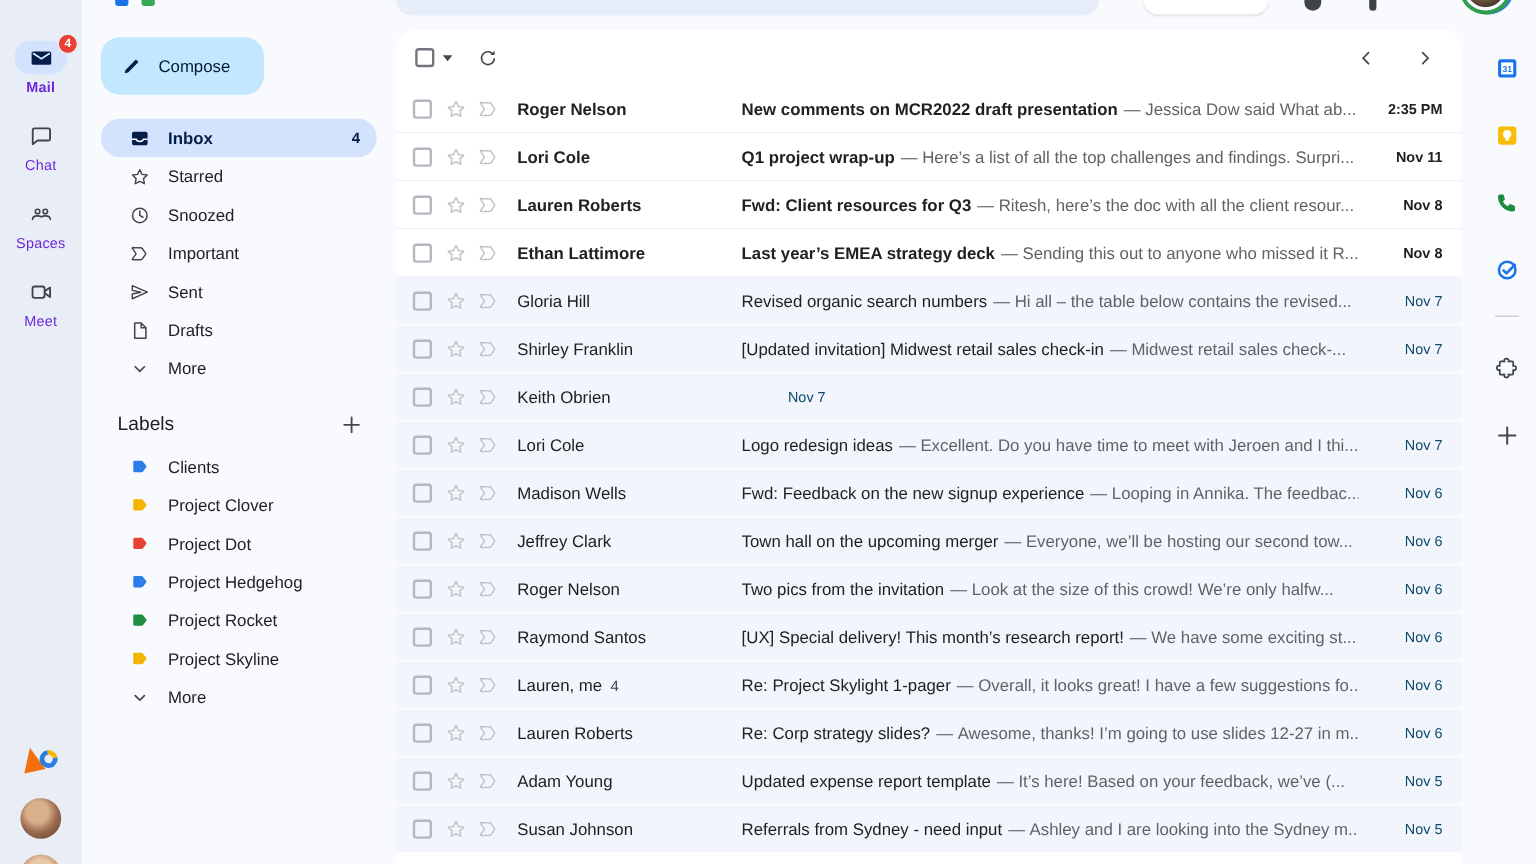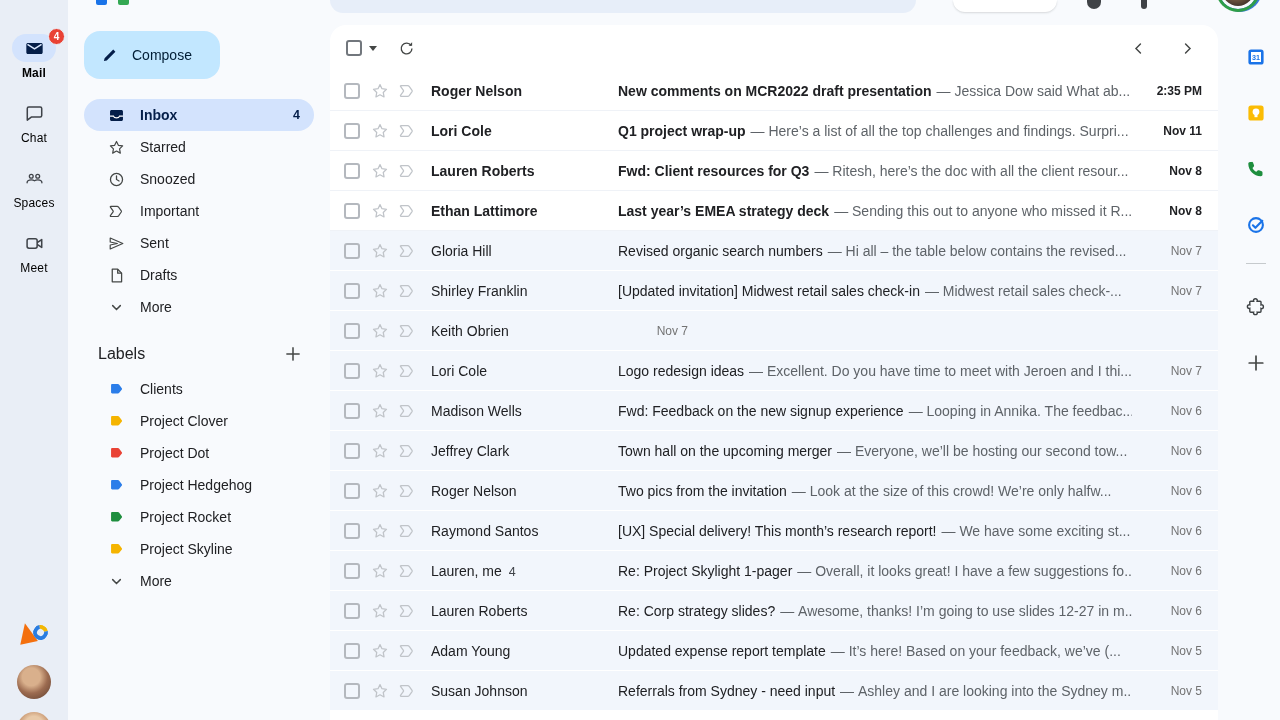--- a/index.html
+++ b/index.html
@@ -34,21 +34,21 @@
   .left-rail { position:absolute; left:0; top:0; width:68px; height:720px;
     background:#e9eef6; z-index:3; display:flex; flex-direction:column; align-items:center;
     padding-top:34px; }
   .rail-item { position:relative; display:flex; flex-direction:column; align-items:center;
     margin-bottom:19px; cursor:pointer; }
   .rail-pill { width:44px; height:28px; border-radius:14px; display:flex;
     align-items:center; justify-content:center; }
   .rail-item.selected .rail-pill { background:#d3e3fd; }
   .rail-ic { width:19px; height:19px; color:#3f4349; }
   .rail-item.selected .rail-ic { color:#041e49; }
-  .rail-label { margin-top:4px; font-size:12px; color:#000000; letter-spacing:.2px; }
+  .rail-label { margin-top:4px; font-size:12px; color:#6d28d9; letter-spacing:.2px; }
   .rail-item.selected .rail-label { font-weight:700; }
   .rail-badge { position:absolute; top:-6px; left:36px; min-width:17px; height:17px;
     border-radius:9px; background:#e94235; color:#fff; font-size:10px; font-weight:700;
     display:flex; align-items:center; justify-content:center; padding:0 3px;
     border:1.5px solid #e9eef6; }
   .rail-bottom { margin-top:auto; display:flex; flex-direction:column; align-items:center;
     margin-bottom:-26px; }
   .brand-logo { position:relative; width:32px; height:30px; margin-bottom:16px; }
   .brand-tri { position:absolute; left:0; top:4px; width:0; height:0;
     border-left:9px solid transparent; border-right:9px solid transparent;
@@ -104,21 +104,21 @@
     overflow:hidden; flex:none; }
   .sender-name { color:#202124; }
   .unread .sender-name { font-weight:700; }
   .tcount { margin-left:7px; font-size:12.5px; color:#3f4349; }
   .text { flex:1; overflow:hidden; white-space:nowrap; font-size:14px; }
   .subject { color:#202124; }
   .unread .subject { font-weight:700; }
   .snippet { color:#5e6368; margin-left:5px; }
   .snippet::before { content:"\2014\00a0"; }
   .date { min-width:58px; margin-left:12px; text-align:right; font-size:12px;
-    color:#737373; white-space:nowrap; flex:none; }
+    color:#0c4a6e; white-space:nowrap; flex:none; }
   .unread .date { color:#202124; font-weight:700; }
 
   
   .right-rail { position:absolute; right:0; top:25px; width:48px; height:695px;
     display:flex; flex-direction:column; align-items:center; z-index:2; }
   .rr-item { width:20px; height:20px; margin-bottom:36px; cursor:pointer; }
   .rr-item:first-child { margin-top:22px; }
   .rr-item .ic { width:20px; height:20px; }
   .rr-div { width:20px; height:1px; background:#c6cacd; margin:-8px 0 33px; }
 </style>

